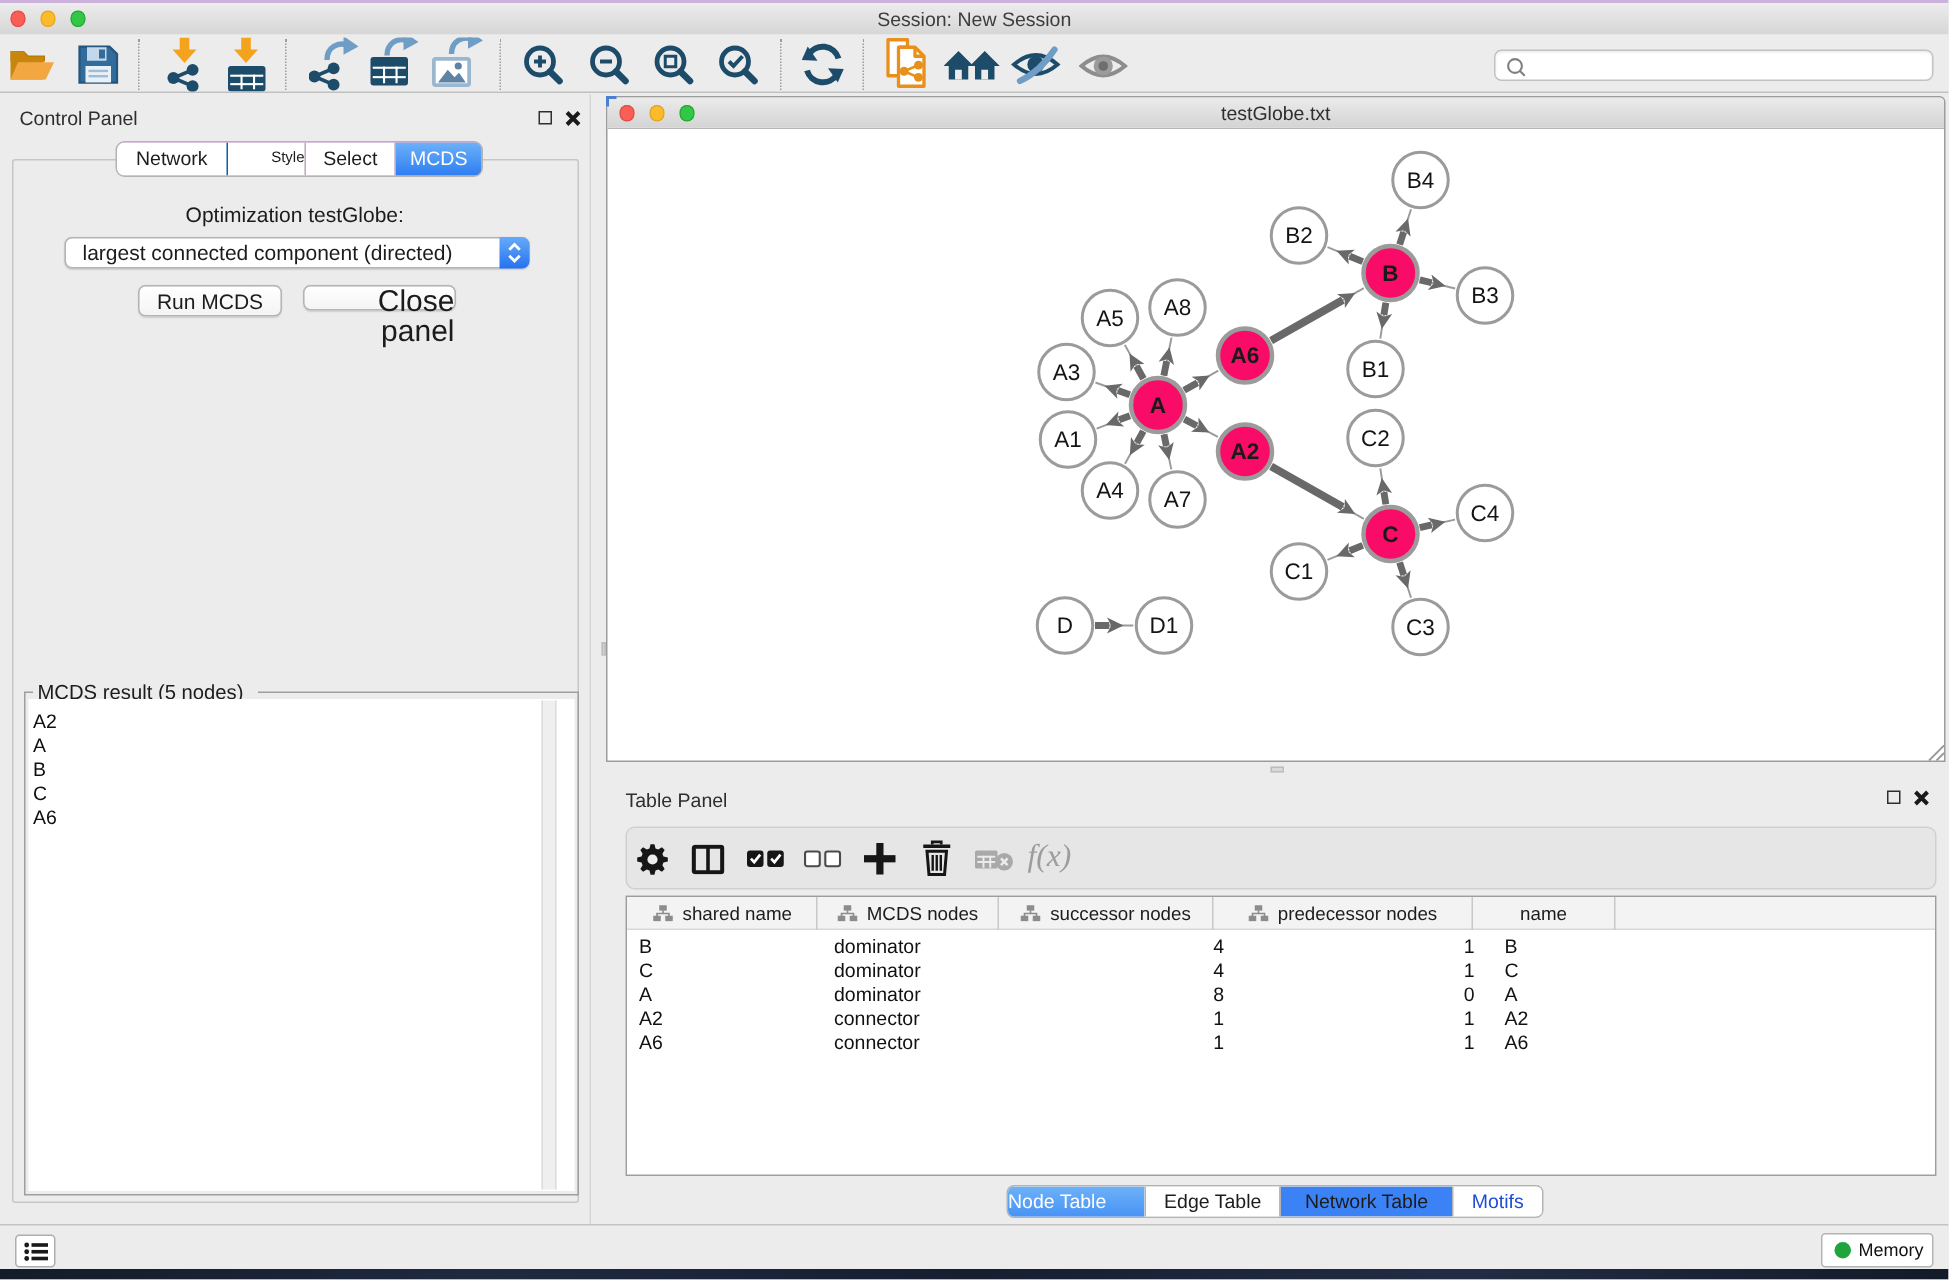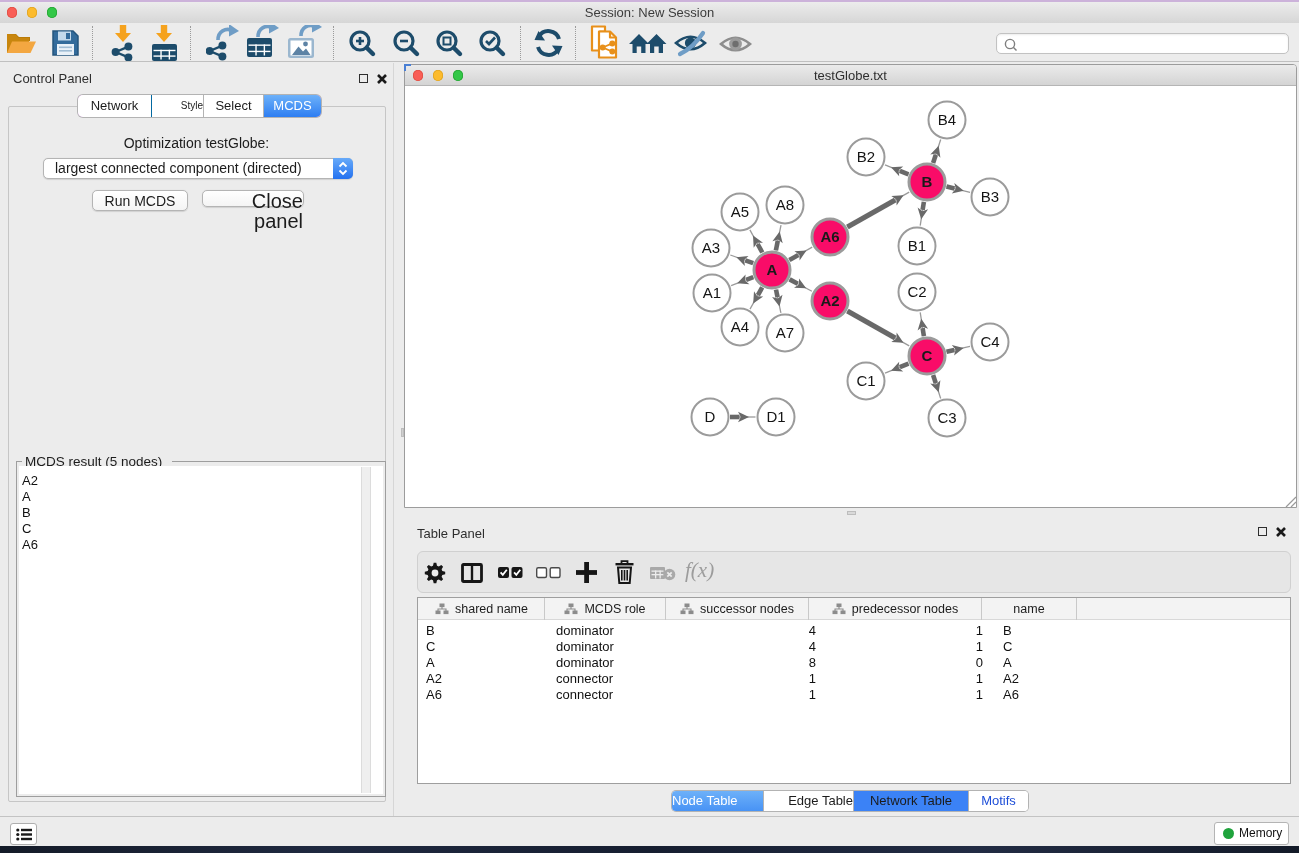--- a/index.html
+++ b/index.html
@@ -333,21 +333,21 @@
       </svg>
       <span>shared name</span>
     </div>
     <div style="position:absolute;left:127px;top:0;width:121px;height:22px;display:flex;align-items:center;justify-content:center;border-right:1px solid #c9c9c9">
       <svg width="14" height="12" viewBox="0 0 14 12" style="flex:0 0 auto;margin-right:6px">
         <rect x="4.5" y="0.5" width="5" height="3.6" fill="#8c8c8c"></rect>
         <rect x="0.5" y="7.5" width="5" height="3.6" fill="#8c8c8c"></rect>
         <rect x="8.5" y="7.5" width="5" height="3.6" fill="#8c8c8c"></rect>
         <path d="M7,4 v2 M3,9.5 v-3.5 h8 v3.5" stroke="#8c8c8c" stroke-width="1.1" fill="none"></path>
       </svg>
-      <span>MCDS role</span>
+      <span>MCDS nodes</span>
     </div>
     <div style="position:absolute;left:248px;top:0;width:143px;height:22px;display:flex;align-items:center;justify-content:center;border-right:1px solid #c9c9c9">
       <svg width="14" height="12" viewBox="0 0 14 12" style="flex:0 0 auto;margin-right:6px">
         <rect x="4.5" y="0.5" width="5" height="3.6" fill="#8c8c8c"></rect>
         <rect x="0.5" y="7.5" width="5" height="3.6" fill="#8c8c8c"></rect>
         <rect x="8.5" y="7.5" width="5" height="3.6" fill="#8c8c8c"></rect>
         <path d="M7,4 v2 M3,9.5 v-3.5 h8 v3.5" stroke="#8c8c8c" stroke-width="1.1" fill="none"></path>
       </svg>
       <span>successor nodes</span>
     </div>
@@ -386,21 +386,21 @@
     <div style="position:absolute;left:415px;top:50px;width:150px;height:16px;line-height:16px;text-align:right">1</div>
     <div style="position:absolute;left:585px;top:50px;width:90px;height:16px;line-height:16px">A2</div>
     <div style="position:absolute;left:8px;top:66px;width:120px;height:16px;line-height:16px">A6</div>
     <div style="position:absolute;left:138px;top:66px;width:120px;height:16px;line-height:16px">connector</div>
     <div style="position:absolute;left:248px;top:66px;width:150px;height:16px;line-height:16px;text-align:right">1</div>
     <div style="position:absolute;left:415px;top:66px;width:150px;height:16px;line-height:16px;text-align:right">1</div>
     <div style="position:absolute;left:585px;top:66px;width:90px;height:16px;line-height:16px">A6</div>
   </div>
 <div style="position:absolute;left:672px;top:791px;height:20px;display:flex;border-radius:4px;box-shadow:0 0 0 1px #b3b3b3;overflow:hidden;background:#fff">
     <div style="width:91px;height:34px;line-height:20px;font-size:13px;background:linear-gradient(#6db1f9,#2e7ef2);color:#fff;box-sizing:border-box">Node Table</div>
-    <div style="width:90px;height:20px;line-height:20px;text-align:right;font-size:13px;border-left:1px solid #b3b3b3;background:#fff;color:#1c1c1c;box-sizing:border-box">Edge Table</div>
+    <div style="width:90px;height:20px;line-height:20px;text-align:center;font-size:13px;border-left:1px solid #b3b3b3;background:#fff;color:#1c1c1c;box-sizing:border-box">Edge Table</div>
     <div style="width:115px;height:20px;line-height:20px;text-align:center;font-size:13px;border-left:1px solid #b3b3b3;background:#3b82f6;color:#1c1c1c;box-sizing:border-box">Network Table</div>
     <div style="width:60px;height:20px;line-height:20px;text-align:center;font-size:13px;border-left:1px solid #b3b3b3;background:#fff;color:#1d4ed8;box-sizing:border-box">Motifs</div>
   </div>
 <div class="abs" style="left:0;top:816px;width:1299px;height:1px;background:#c3c3c3"></div>
 <div class="abs" style="left:10px;top:823px;width:27px;height:22px;background:#fff;border:1px solid #aeaeae;border-radius:3px"></div>
 <svg style="position:absolute;left:16px;top:828px;" width="16" height="13" viewBox="0 0 16 13">
 <circle cx="1.8" cy="2" r="1.6" fill="#1a1a1a"></circle>
     <rect x="5" y="0.8" width="11" height="2.4" fill="#1a1a1a"></rect>
 <circle cx="1.8" cy="6.5" r="1.6" fill="#1a1a1a"></circle>
     <rect x="5" y="5.3" width="11" height="2.4" fill="#1a1a1a"></rect>

